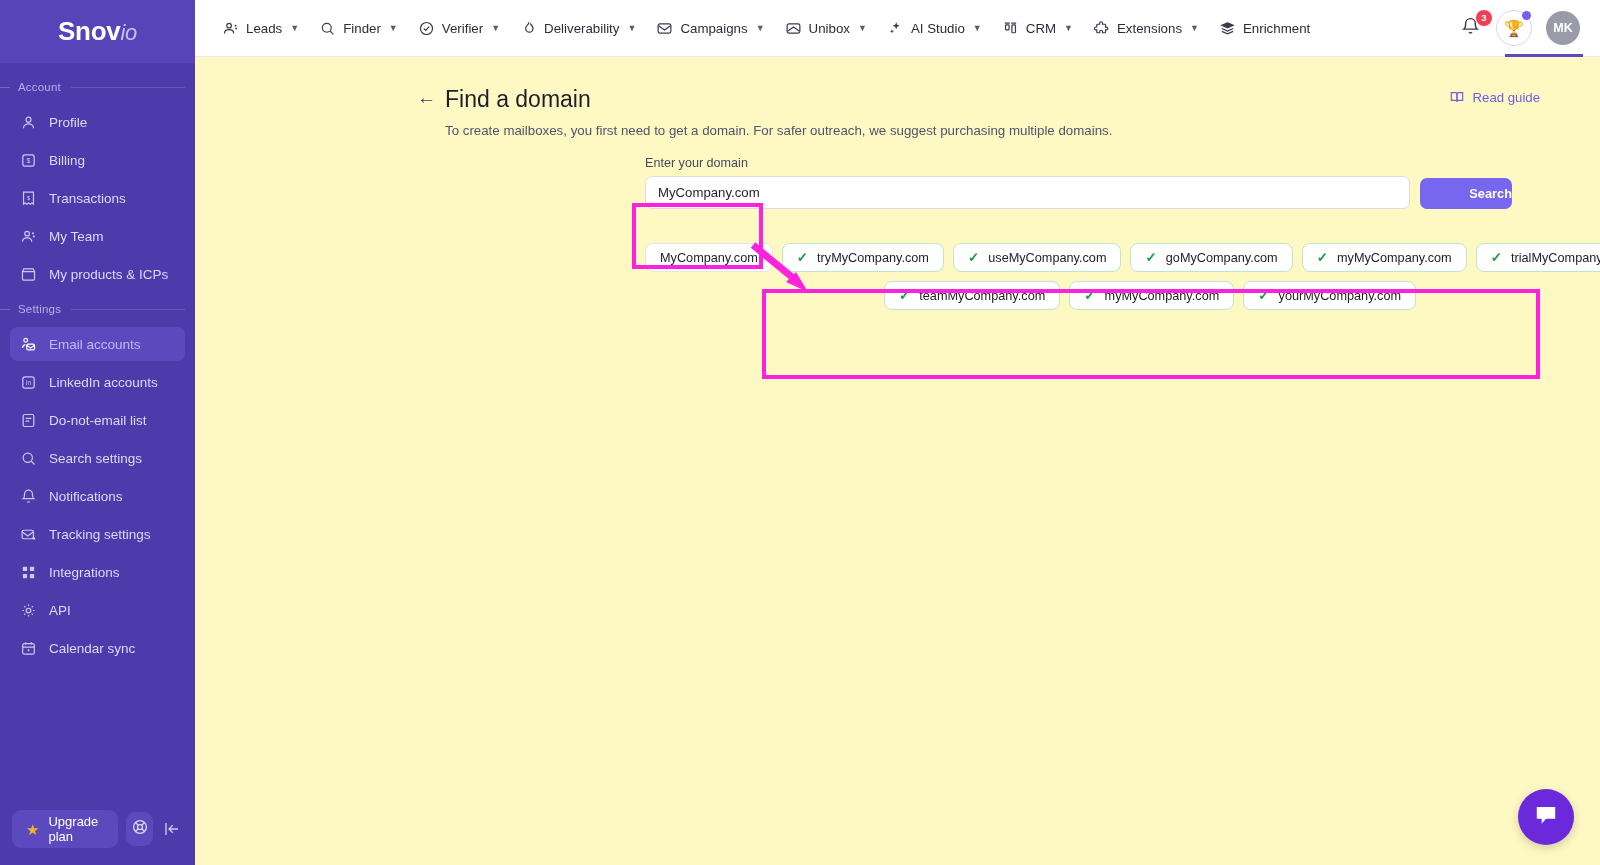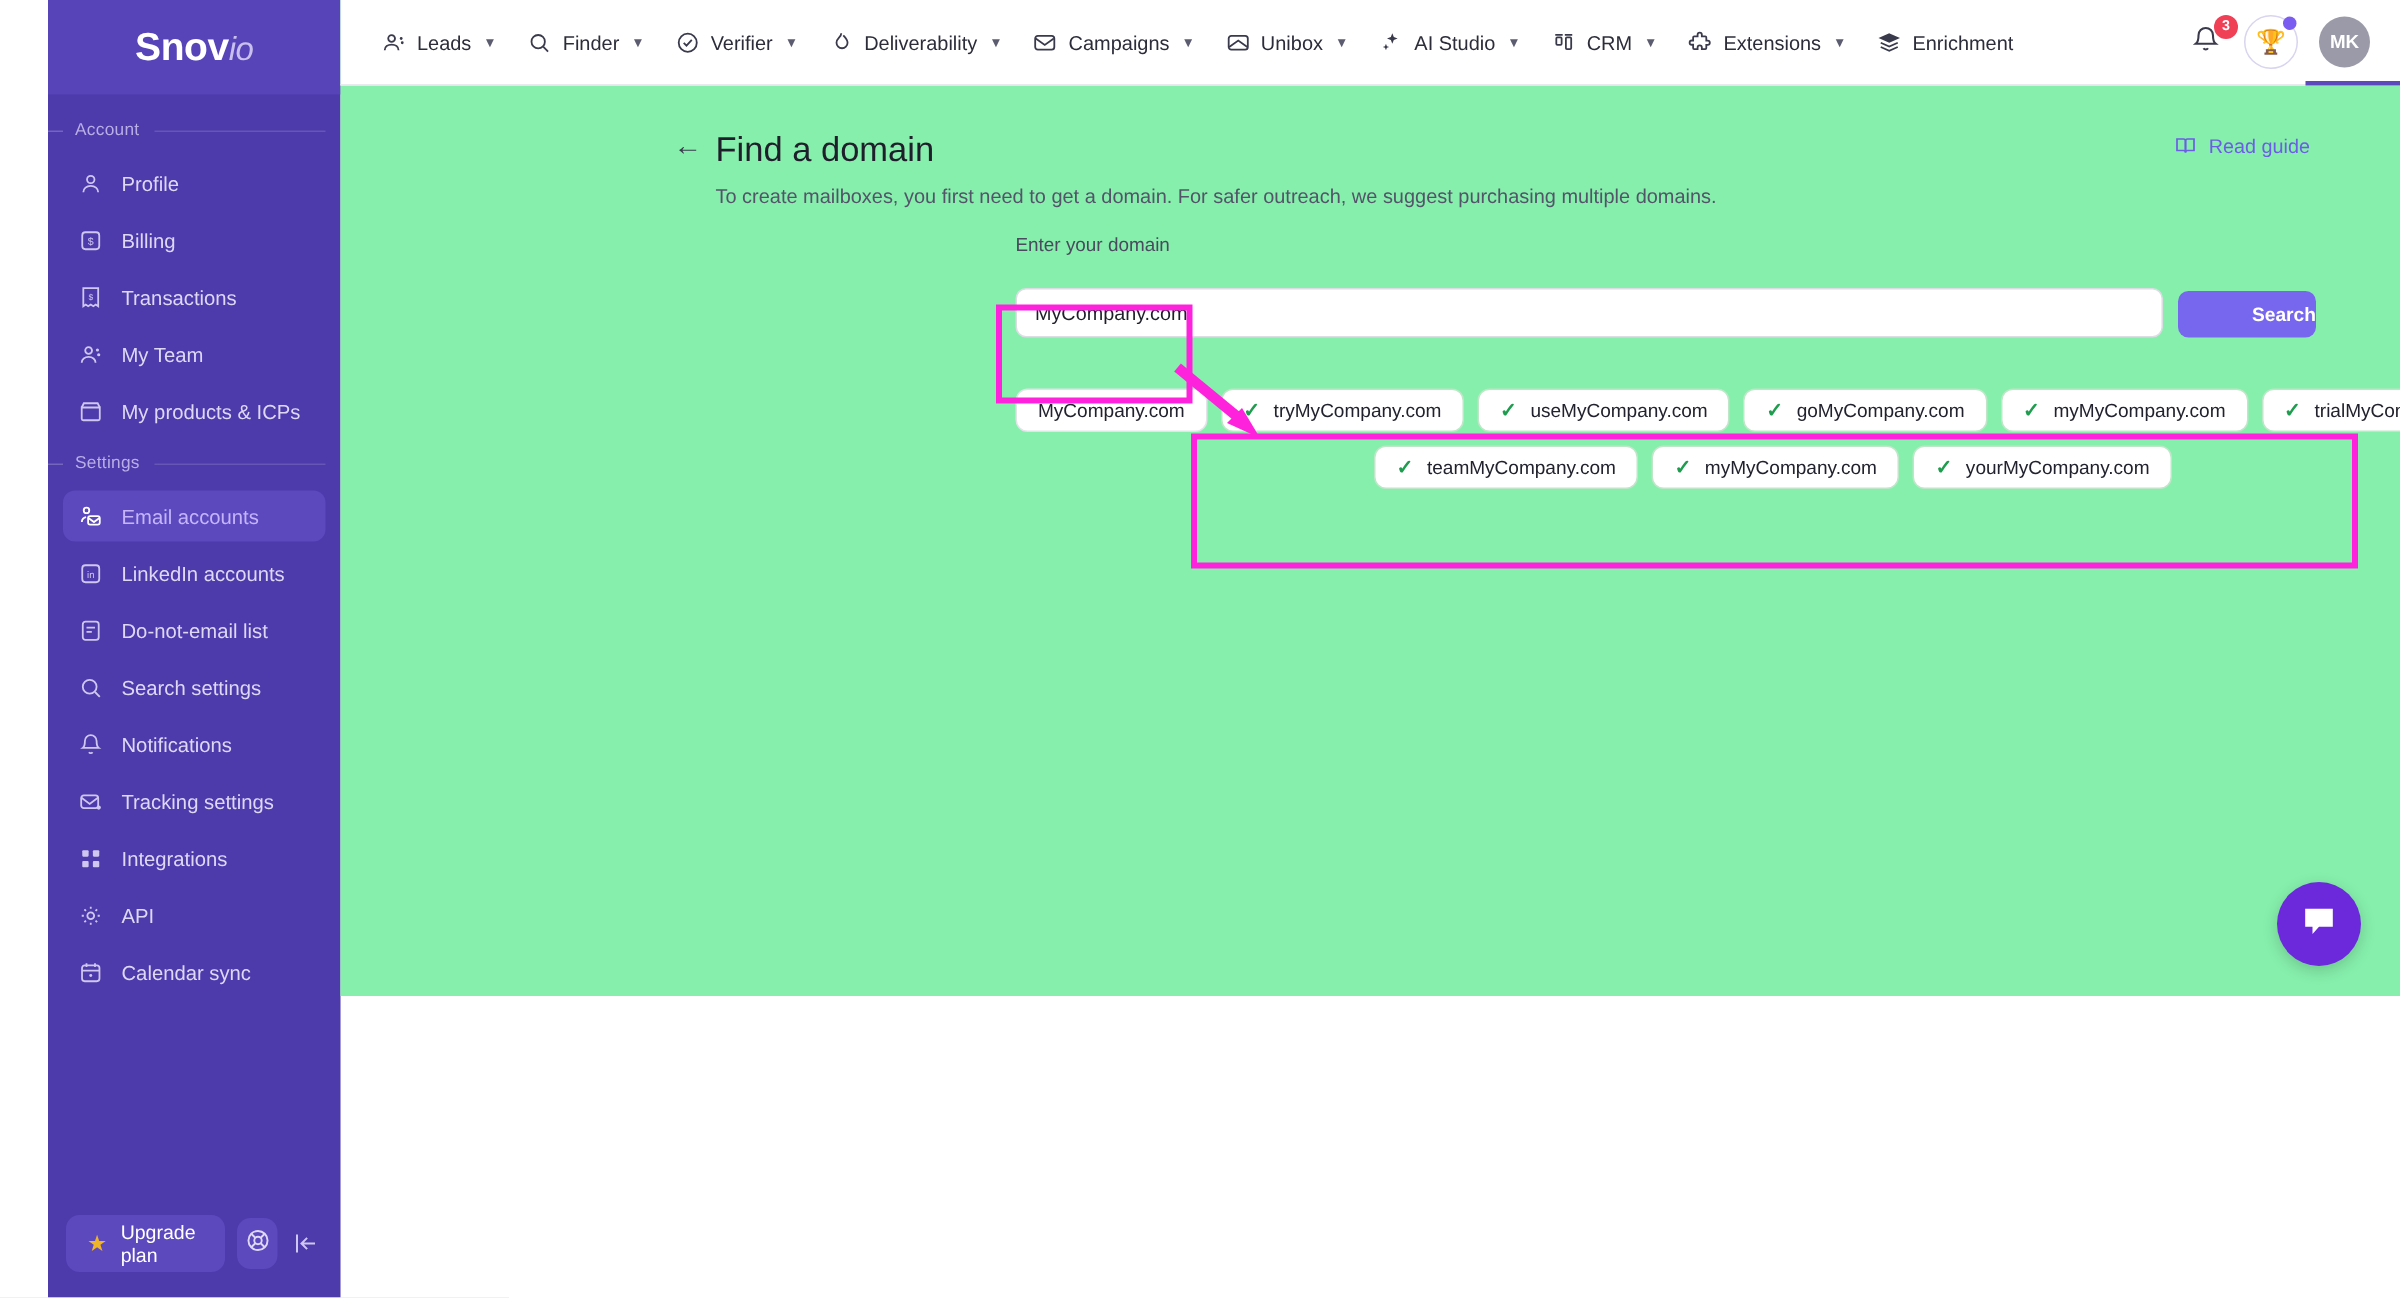--- a/index.html
+++ b/index.html
@@ -2,21 +2,21 @@
 <html><head>
 <meta charset="utf-8">
 <style>
   * { box-sizing: border-box; margin: 0; padding: 0; }
   html, body {
     width: 1600px; height: 865px;
     font-family: "Liberation Sans", sans-serif;
     background: #ffffff;
     overflow: hidden;
   }
-  .app { position: relative; width: 1600px; height: 664px; display: flex; padding-left: 32px; }
+  .app { position: relative; width: 1600px; height: 865px; display: flex; }
 
   
   .sidebar {
     width: 195px; height: 865px;
     background: #4d3bab;
     position: relative;
     flex: 0 0 195px;
     display: flex; flex-direction: column;
   }
   .sidebar-logo {
@@ -61,21 +61,21 @@
     height: 38px; padding: 0 14px; font-size: 13px; cursor: pointer; font-weight: 500;
   }
   .star { color: #f0b429; font-size: 15px; line-height: 1; }
   .circ-btn {
     width: 34px; height: 34px; border-radius: 9px; background: #5c49bd;
     display:flex; align-items:center; justify-content:center; color:#ded8f5; cursor:pointer;
   }
   .collapse-btn { color:#cfc7ef; font-size: 16px; cursor: pointer; padding: 4px 2px; display:flex; align-items:center;}
 
   
-  .main { flex: 1; position: relative; background: #86efac; display:flex; flex-direction: column; }
+  .main { flex: 1; position: relative; background: #fef9c3; display:flex; flex-direction: column; }
 
   .topbar {
     height: 57px; border-bottom: 1px solid #e9e9ef; background:#fff;
     display: flex; align-items: center; padding: 0 16px 0 18px;
     position: relative;
   }
   .topnav { display:flex; align-items:center; gap: 2px; flex: 1; }
   .topnav-item {
     display:flex; align-items:center; gap:7px;
     padding: 7px 9px; border-radius: 7px; cursor:pointer;
@@ -113,21 +113,21 @@
   .page-title { font-size: 23px; color:#1f1f2b; font-weight: 400; line-height: 28px; }
   .page-sub { font-size: 13.3px; color:#53536a; margin-top: 10px; }
   .read-guide {
     display:flex; align-items:center; gap:8px; color:#6c5ce7; font-size: 13.2px;
     cursor:pointer; margin-top: 4px; white-space:nowrap;
   }
   .read-guide svg { width:16px;height:16px;display:block; }
 
   .search-row { display:flex; align-items:flex-end; gap: 10px; margin: 18px 0 0 450px; }
   .field-group { flex: 1; max-width: 765px; }
-  .field-label { font-size: 12.6px; color: #4a4a5e; margin-bottom: 22px; }
+  .field-label { font-size: 12.6px; color: #4a4a5e; margin-bottom: 6px; }
   .domain-input {
     width: 100%; height: 33px; border: 1px solid #dcdce4; border-radius: 7px;
     padding: 0 12px; font-size: 13.2px; color: #1f1f2b; font-family: inherit; background:#fff; outline:none;
   }
   .search-btn {
     width: 92px; height: 31px; background: #7767ee; color:#fff; border:none; border-radius: 7px;
     font-size: 12.8px; font-weight: 600; cursor: pointer; font-family: inherit; text-align: right;
   }
 
   .chips-area { margin: 34px 0 0 450px; position: relative; width: 900px; }

